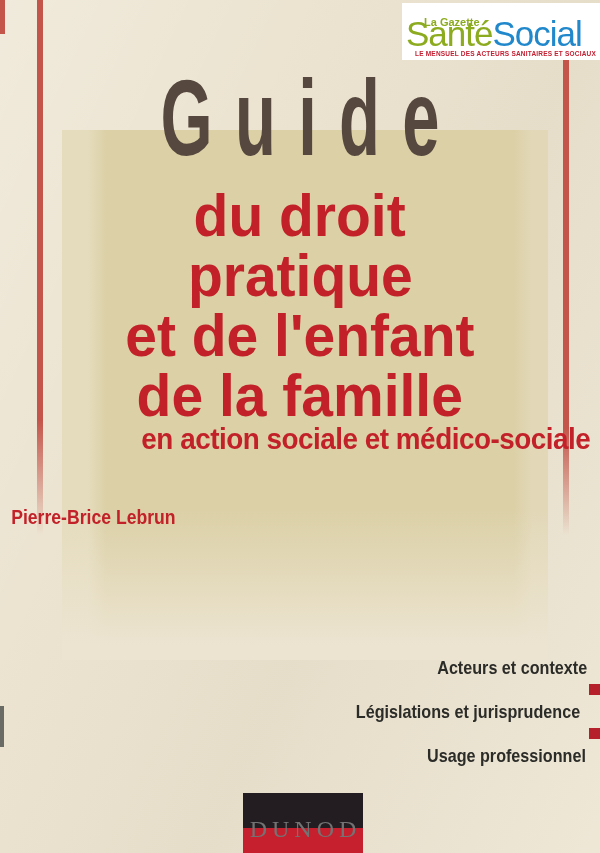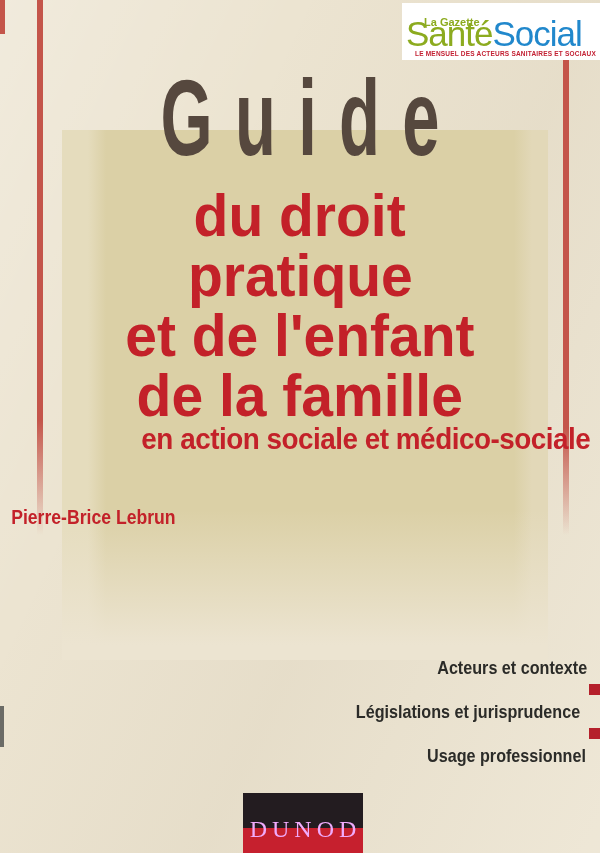--- a/index.html
+++ b/index.html
@@ -119,21 +119,21 @@
   
   .dunod {
     position:absolute; left:243px; top:793px; width:120px; height:60px; z-index:4;
   }
   .dunod-black {
     width:100%; height:35px; background:#231c20;
     display:flex; align-items:center; justify-content:center;
   }
   .dunod-black span {
     font-family:"Liberation Serif", serif;
-    color:#f0abfc; font-size:24px; letter-spacing:5px; padding-left:5px;
+    color:#737373; font-size:24px; letter-spacing:5px; padding-left:5px;
     font-weight:normal; line-height:1;margin-top:37px;
   }
   .dunod-red { width:100%; height:25px; background:#c6202e; }
 </style>
 </head>
 <body>
 
 <div class="line-topleft"></div>
 <div class="line-left"></div>
 <div class="line-right"></div>

